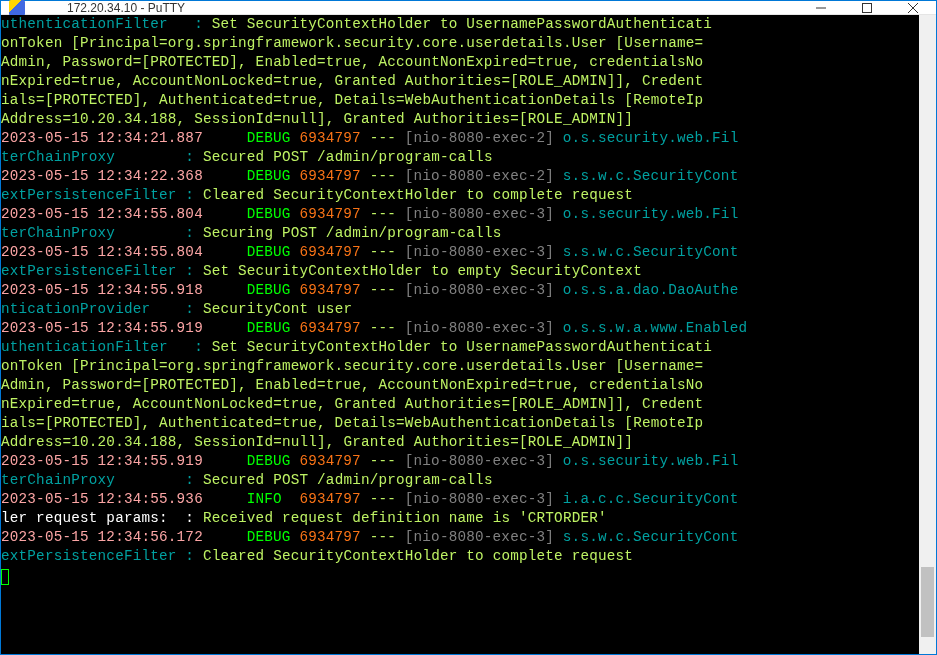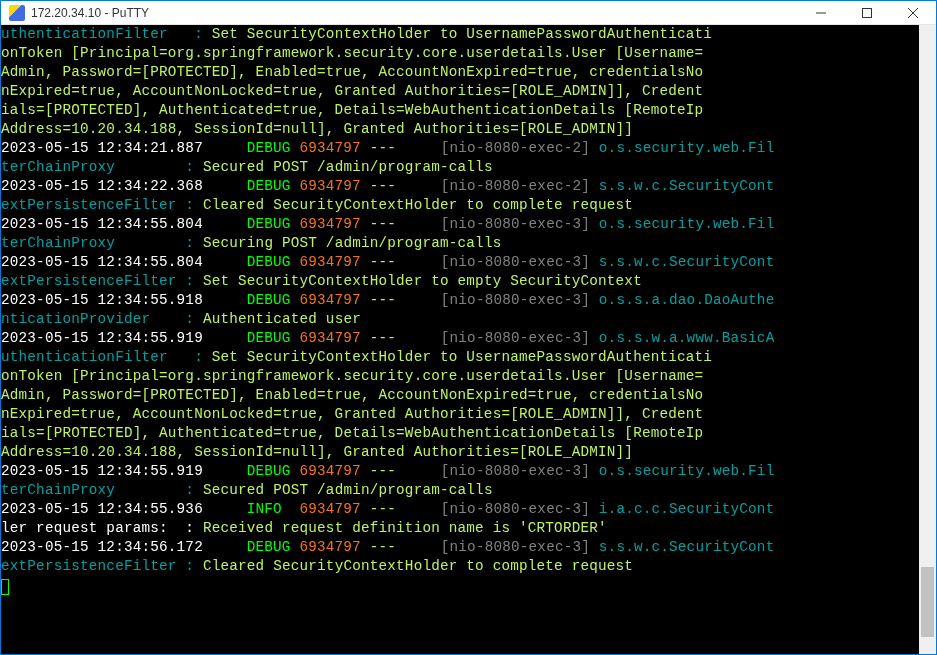--- a/index.html
+++ b/index.html
@@ -16,26 +16,27 @@
     }
     .window {
       width: 100%;
       height: 100%;
       border: 1px solid #0078d7;
       background: #ffffff;
       display: flex;
       flex-direction: column;
     }
     .titlebar {
-      height: 24px;
+      height: 14px;
       background: #ffffff;
       display: flex;
       align-items: center;
       border-bottom: 1px solid #e5e5e5;
       flex-shrink: 0;
+      gap: 36px;
     }
     .titlebar-icon {
       width: 16px;
       height: 16px;
       margin-left: 8px;
       margin-right: 6px;
       background: linear-gradient(135deg, #ffd700 0%, #ffd700 40%, #4169e1 40%, #4169e1 100%);
       border-radius: 2px;
     }
     .titlebar-text {
@@ -88,24 +89,24 @@
     }
     .scrollbar-thumb {
       position: absolute;
       bottom: 17px;
       left: 2px;
       width: 13px;
       height: 70px;
       background: #c1c1c1;
       border-radius: 0;
     }
-    .c-ts { color: #ffffff; }
+    .c-ts { color: #fca5a5; }
     .c-debug { color: #00ff00; padding-left: 35px; }
     .c-pid { color: #f97316; }
-    .c-thread { color: #808080; margin-left: 36px; }
+    .c-thread { color: #808080; }
     .c-logger { color: #00a0a0; }
     .c-logger2 { color: #ffffff; }
     .c-msg { color: #bef264; }
     .cursor {
       display: inline-block;
       width: 8px;
       height: 16px;
       border: 1px solid #00ff00;
       vertical-align: bottom;
     }
@@ -145,22 +146,22 @@
 <span class="c-msg">Address=10.20.34.188, SessionId=null], Granted Authorities=[ROLE_ADMIN]]</span>
 <span class="c-ts">2023-05-15 12:34:21.887</span> <span class="c-debug">DEBUG</span> <span class="c-pid">6934797</span><span class="c-msg"> --- </span><span class="c-thread">[nio-8080-exec-2]</span> <span class="c-logger">o.s.security.web.Fil</span>
 <span class="c-logger">terChainProxy        :</span> <span class="c-msg">Secured POST /admin/program-calls</span>
 <span class="c-ts">2023-05-15 12:34:22.368</span> <span class="c-debug">DEBUG</span> <span class="c-pid">6934797</span><span class="c-msg"> --- </span><span class="c-thread">[nio-8080-exec-2]</span> <span class="c-logger">s.s.w.c.SecurityCont</span>
 <span class="c-logger">extPersistenceFilter :</span> <span class="c-msg">Cleared SecurityContextHolder to complete request</span>
 <span class="c-ts">2023-05-15 12:34:55.804</span> <span class="c-debug">DEBUG</span> <span class="c-pid">6934797</span><span class="c-msg"> --- </span><span class="c-thread">[nio-8080-exec-3]</span> <span class="c-logger">o.s.security.web.Fil</span>
 <span class="c-logger">terChainProxy        :</span> <span class="c-msg">Securing POST /admin/program-calls</span>
 <span class="c-ts">2023-05-15 12:34:55.804</span> <span class="c-debug">DEBUG</span> <span class="c-pid">6934797</span><span class="c-msg"> --- </span><span class="c-thread">[nio-8080-exec-3]</span> <span class="c-logger">s.s.w.c.SecurityCont</span>
 <span class="c-logger">extPersistenceFilter :</span> <span class="c-msg">Set SecurityContextHolder to empty SecurityContext</span>
 <span class="c-ts">2023-05-15 12:34:55.918</span> <span class="c-debug">DEBUG</span> <span class="c-pid">6934797</span><span class="c-msg"> --- </span><span class="c-thread">[nio-8080-exec-3]</span> <span class="c-logger">o.s.s.a.dao.DaoAuthe</span>
-<span class="c-logger">nticationProvider    :</span> <span class="c-msg">Authenticated user</span>
-<span class="c-ts">2023-05-15 12:34:55.919</span> <span class="c-debug">DEBUG</span> <span class="c-pid">6934797</span><span class="c-msg"> --- </span><span class="c-thread">[nio-8080-exec-3]</span> <span class="c-logger">o.s.s.w.a.www.BasicA</span>
+<span class="c-logger">nticationProvider    :</span> <span class="c-msg">SecurityCont user</span>
+<span class="c-ts">2023-05-15 12:34:55.919</span> <span class="c-debug">DEBUG</span> <span class="c-pid">6934797</span><span class="c-msg"> --- </span><span class="c-thread">[nio-8080-exec-3]</span> <span class="c-logger">o.s.s.w.a.www.Enabled</span>
 <span class="c-logger">uthenticationFilter   :</span> <span class="c-msg">Set SecurityContextHolder to UsernamePasswordAuthenticati</span>
 <span class="c-msg">onToken [Principal=org.springframework.security.core.userdetails.User [Username=</span>
 <span class="c-msg">Admin, Password=[PROTECTED], Enabled=true, AccountNonExpired=true, credentialsNo</span>
 <span class="c-msg">nExpired=true, AccountNonLocked=true, Granted Authorities=[ROLE_ADMIN]], Credent</span>
 <span class="c-msg">ials=[PROTECTED], Authenticated=true, Details=WebAuthenticationDetails [RemoteIp</span>
 <span class="c-msg">Address=10.20.34.188, SessionId=null], Granted Authorities=[ROLE_ADMIN]]</span>
 <span class="c-ts">2023-05-15 12:34:55.919</span> <span class="c-debug">DEBUG</span> <span class="c-pid">6934797</span><span class="c-msg"> --- </span><span class="c-thread">[nio-8080-exec-3]</span> <span class="c-logger">o.s.security.web.Fil</span>
 <span class="c-logger">terChainProxy        :</span> <span class="c-msg">Secured POST /admin/program-calls</span>
 <span class="c-ts">2023-05-15 12:34:55.936</span> <span class="c-debug">INFO </span> <span class="c-pid">6934797</span><span class="c-msg"> --- </span><span class="c-thread">[nio-8080-exec-3]</span> <span class="c-logger">i.a.c.c.SecurityCont</span>
 <span class="c-logger2">ler request params:  :</span><span class="c-msg"> Received request definition name is 'CRTORDER'</span>

